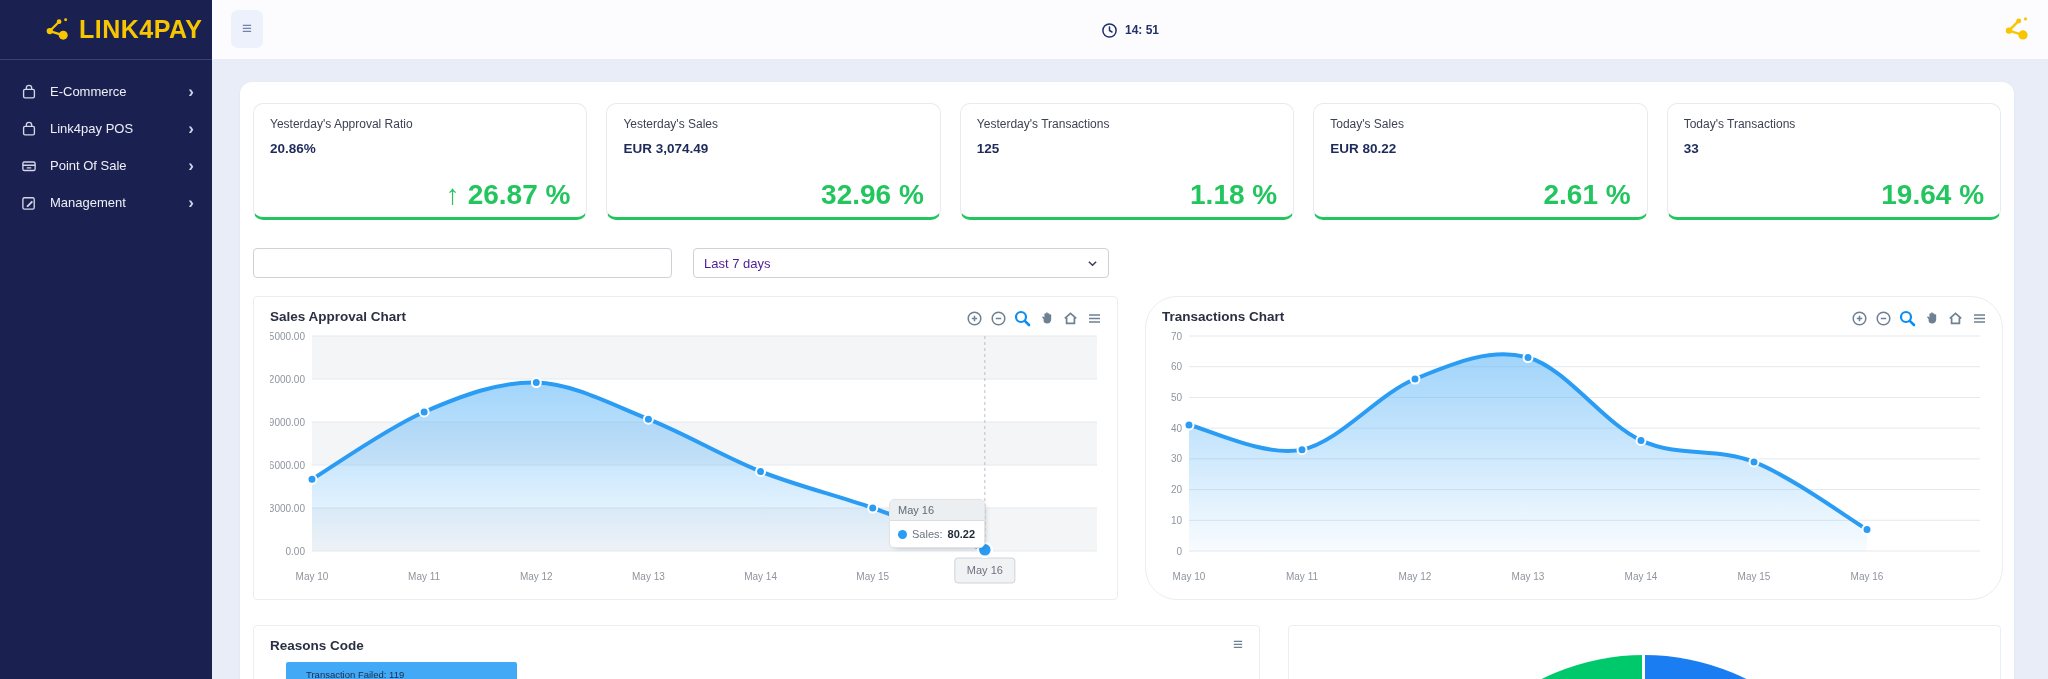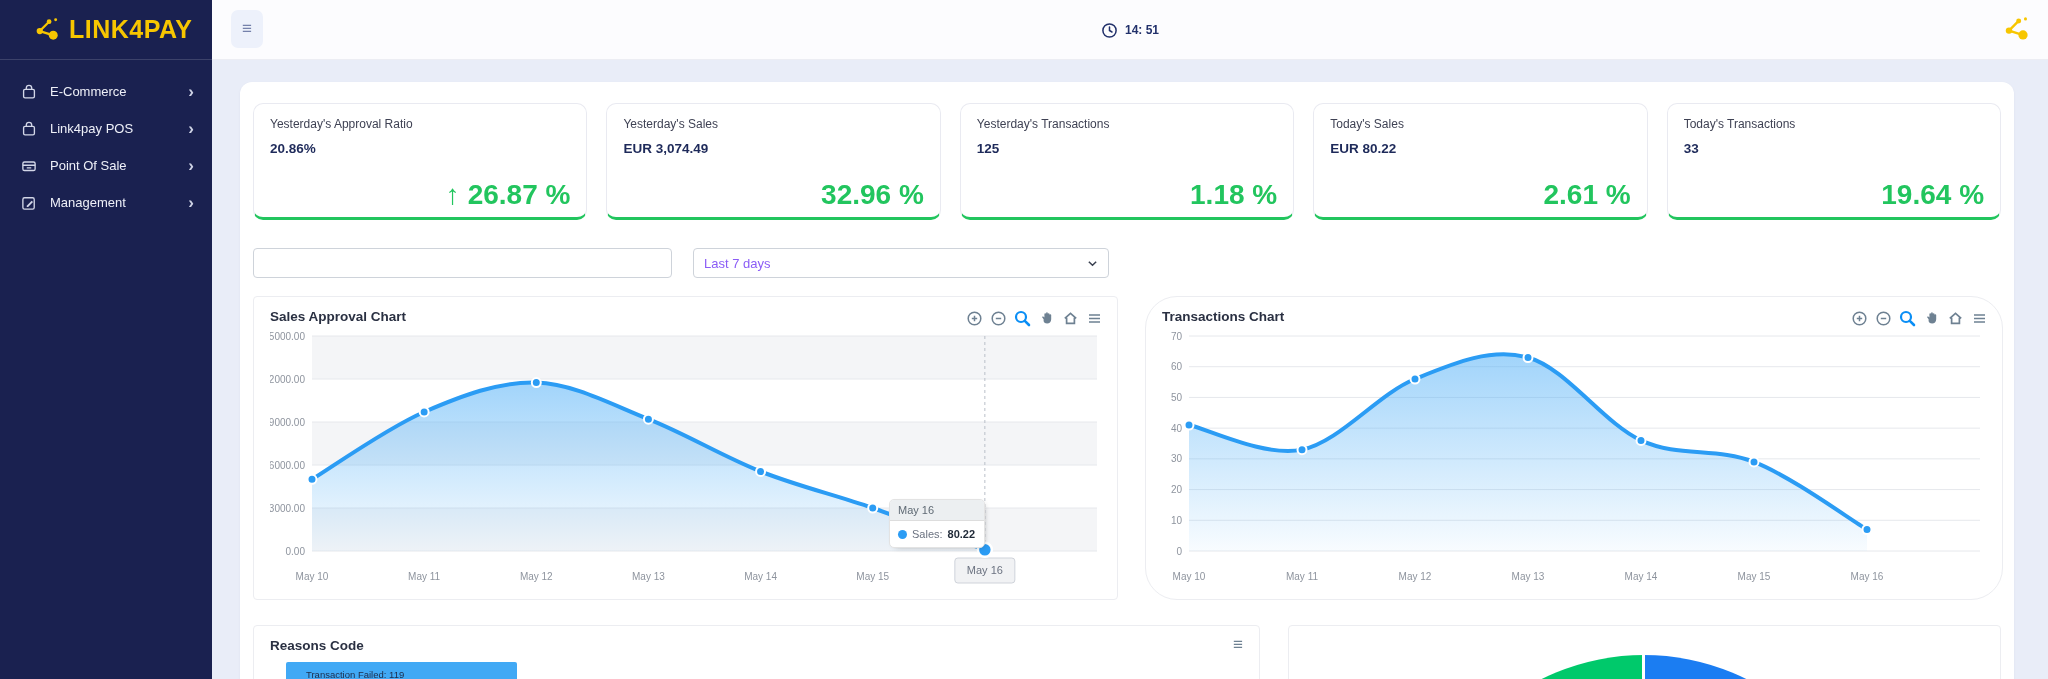--- a/index.html
+++ b/index.html
@@ -1,21 +1,21 @@
 <!DOCTYPE html>
 <html><head>
 <meta charset="utf-8">
 <style>
   * { box-sizing: border-box; margin: 0; padding: 0; }
   html,body { width:2048px; height:679px; overflow:hidden;
     font-family:"Liberation Sans", sans-serif; background:#e9edf8; position:relative; }
 
   
   .sidebar { position:absolute; left:0; top:0; width:212px; height:679px; background:#1a2150; z-index:3; }
-  .logo-row { height:60px; display:flex; align-items:center; padding-left:33px; gap:9px;
+  .logo-row { height:60px; display:flex; align-items:center; padding-left:43px; gap:9px;
     border-bottom:1px solid rgba(255,255,255,.15); }
   .logo-text { color:#f7c600; font-size:25px; font-weight:bold; letter-spacing:.5px; }
   .nav { padding-top:13px; }
   .nav-item { display:flex; align-items:center; height:37px; padding:0 18px 0 20px;
     color:#eef0f8; font-size:13px; cursor:pointer; }
   .nav-icon { width:18px; height:18px; margin-right:12px; flex:0 0 auto; }
   .nav-label { flex:1; }
   .nav-chevron { color:#cdd2e4; font-size:17px; font-weight:bold; line-height:1; }
 
   
@@ -38,21 +38,21 @@
   .kpi-title { font-size:12px; color:#3f4254; }
   .kpi-value { font-size:13.5px; font-weight:bold; color:#1e2a5a; margin-top:10px; }
   .kpi-delta { position:absolute; right:16px; bottom:6px; color:#22c55e; font-size:28px;
     font-weight:bold; display:flex; align-items:center; gap:8px; }
 
   .filter-row { margin-top:28px; display:flex; gap:21px; }
   .text-input { width:419px; height:30px; border:1px solid #ced3da; border-radius:4px;
     padding:0 8px; font-size:13px; background:#fff; font-family:inherit; }
   .select { width:416px; height:30px; border:1px solid #ced3da; border-radius:4px; background:#fff;
     display:flex; align-items:center; justify-content:space-between; padding:0 10px;
-    font-size:13px; color:#8b5cf6; cursor:pointer; }
+    font-size:13px; color:#4c1d95; cursor:pointer; }
 
   .charts-row { margin-top:18px; display:flex; gap:27px; }
   .chart-card { background:#fff; border:1px solid #ecedf1; border-radius:4px; height:304px;
     padding:12px 16px; position:relative; }
   .sales-card { width:865px; }
   .trans-card { flex:1;border-radius:32px; }
   .chart-title { font-size:13.5px; font-weight:bold; color:#2a3042; }
   .toolbar { position:absolute; right:14px; top:13px; display:flex; gap:7px; align-items:center; }
   .tbi { width:17px; height:17px; color:#6e8192; cursor:pointer; display:inline-flex; }
   .tbi svg { width:17px; height:17px; }

